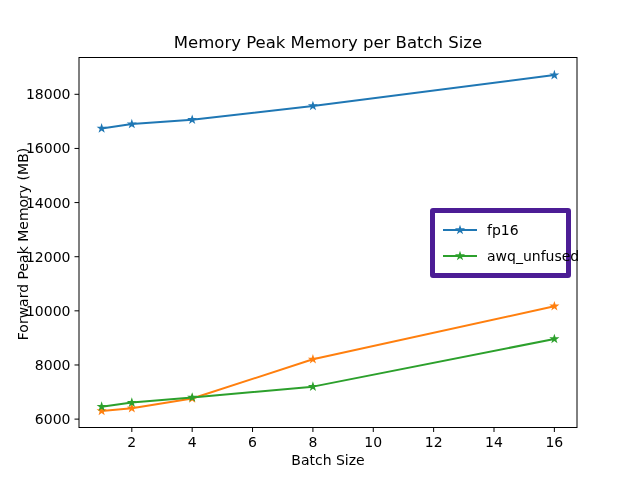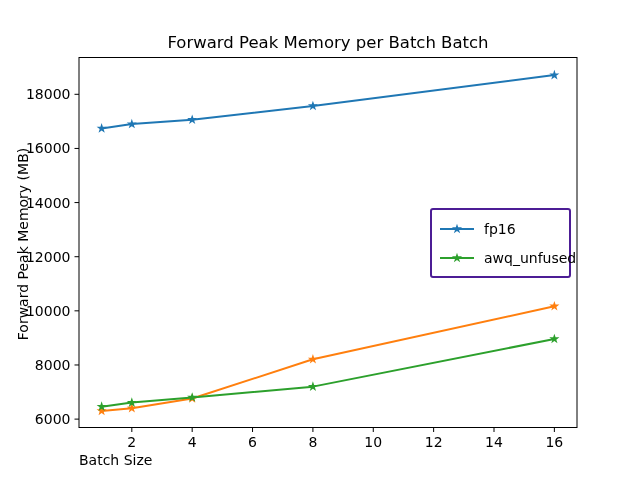--- a/index.html
+++ b/index.html
@@ -13,39 +13,40 @@
   .chart-title{
     position:absolute;
     left:79px;width:498px;top:33px;
     text-align:center;
     font-size:16.5px;
     color:#000000;
   }
   .x-axis-label{
     position:absolute;
     left:79px;width:498px;top:452px;
+    text-align:center;
     font-size:14px;
     color:#000000;
   }
   .y-axis-label{
     position:absolute;
     left:-96px;top:235px;
     width:240px;height:18px;
     text-align:center;
     transform:rotate(-90deg);
     font-size:14px;
     color:#000000;
   }
   svg.plot{position:absolute;left:0;top:0;}
   .legend{
     position:absolute;
     left:430px;top:208px;
     width:141px;height:70px;
     background:#ffffff;
-    border:2px solid #4c1d95;
+    border:5px solid #4c1d95;
     border-radius:3px;
     box-sizing:border-box;
     padding:4px 8px 4px 7px;
     display:flex;
     flex-direction:column;
     justify-content:space-around;
   }
   .legend-item{
     display:flex;
     align-items:center;
@@ -56,21 +57,21 @@
     margin-left:9px;
     font-size:14px;
     color:#000000;
     white-space:nowrap;
   }
 </style>
 </head>
 <body>
 
 <div class="figure">
-  <div class="chart-title">Forward Peak Memory per Batch Batch</div>
+  <div class="chart-title">Memory Peak Memory per Batch Size</div>
   <div class="y-axis-label">Forward Peak Memory (MB)</div>
   <svg class="plot" width="640" height="480">
       <rect x="79" y="57.5" width="498" height="370" fill="#ffffff" stroke="#000000" stroke-width="1"></rect>
       <line x1="131.8181818181818" y1="427.5" x2="131.8181818181818" y2="432" stroke="#000000" stroke-width="1"></line>
       <text x="131.8181818181818" y="446.5" text-anchor="middle" font-size="14px" fill="#000000" font-family="DejaVu Sans, sans-serif">2</text>
       <line x1="192.1818181818182" y1="427.5" x2="192.1818181818182" y2="432" stroke="#000000" stroke-width="1"></line>
       <text x="192.1818181818182" y="446.5" text-anchor="middle" font-size="14px" fill="#000000" font-family="DejaVu Sans, sans-serif">4</text>
       <line x1="252.54545454545453" y1="427.5" x2="252.54545454545453" y2="432" stroke="#000000" stroke-width="1"></line>
       <text x="252.54545454545453" y="446.5" text-anchor="middle" font-size="14px" fill="#000000" font-family="DejaVu Sans, sans-serif">6</text>
       <line x1="312.9090909090909" y1="427.5" x2="312.9090909090909" y2="432" stroke="#000000" stroke-width="1"></line>

